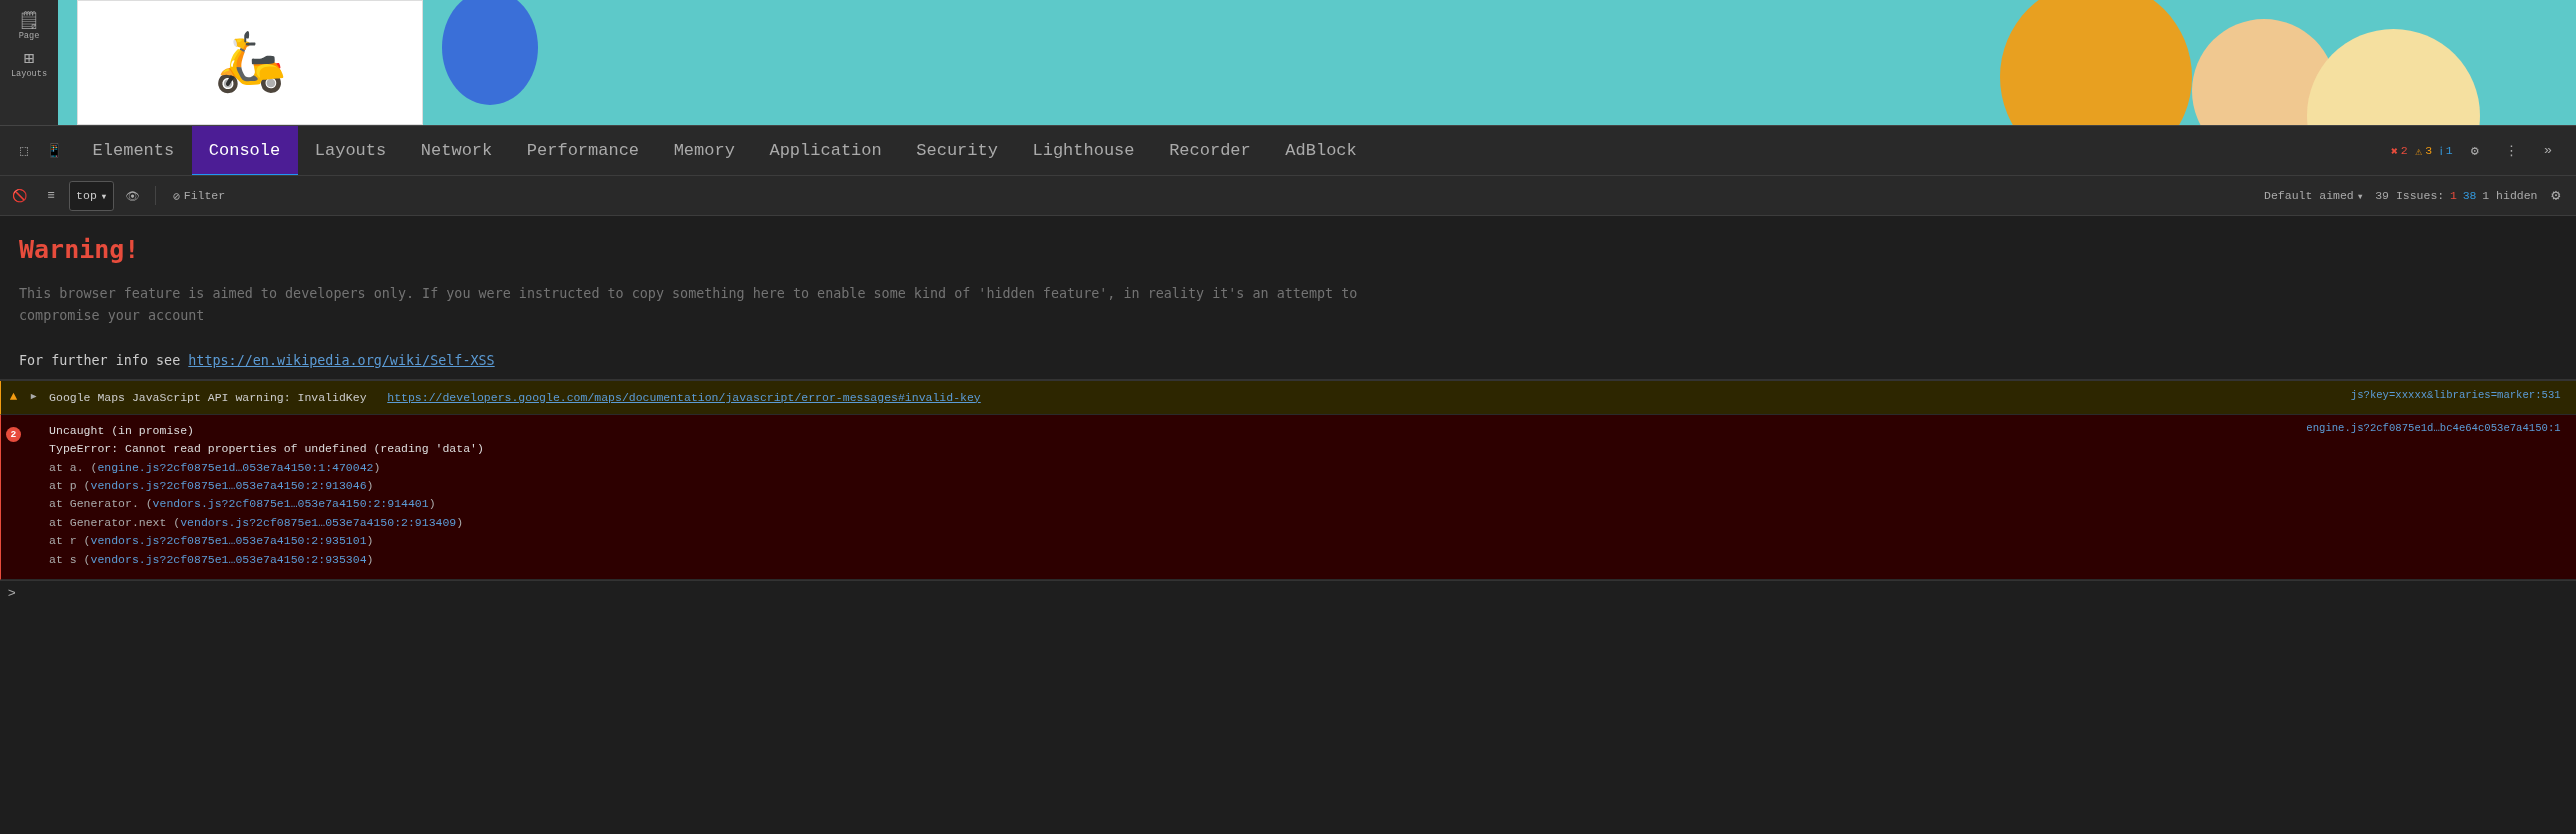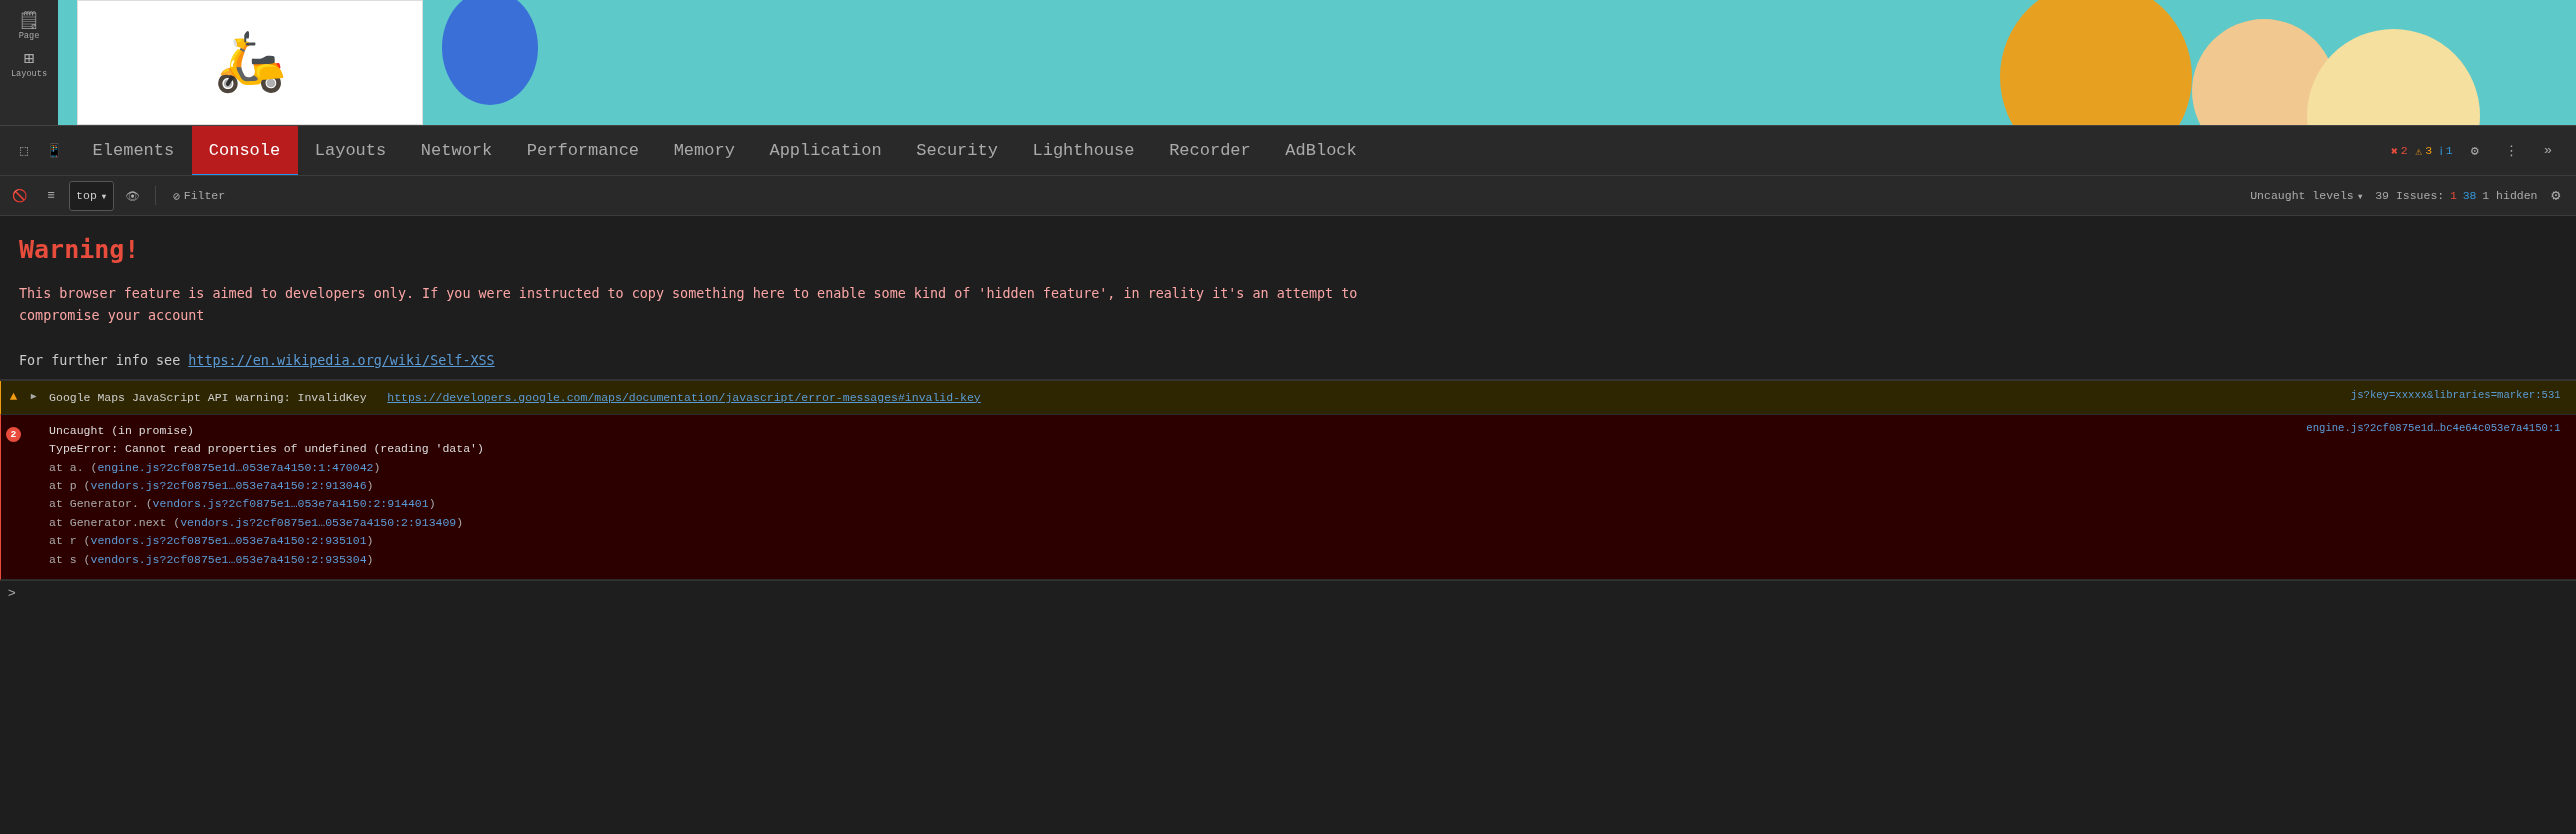--- a/index.html
+++ b/index.html
@@ -142,21 +142,21 @@
       cursor: pointer;
       color: #aaa;
       font-size: 17px;
       border-bottom: 1.9px solid transparent;
       white-space: nowrap;
       height: 100%;
     }
     .tab.active {
       color: #fff;
       border-bottom: 1.9px solid #2196f3;
-      background: #b91c1c;
+      background: #4c1d95;
     }
 
     .tab-bar-right {
       display: flex;
       align-items: center;
       gap: 7.7px;
       padding: 0 9.6px;
       margin-left: auto;
     }
     .error-badge {
@@ -270,21 +270,21 @@
     .warning-heading {
       padding: 19px 19px 9.6px 19px;
       color: #e74c3c;
       font-size: 25px;
       font-weight: bold;
       font-family: 'Consolas', monospace;
     }
 
     .warning-text {
       padding: 9.6px 19px 19px 19px;
-      color: #fca5a5;
+      color: #737373;
       font-size: 13.4px;
       line-height: 1.6;
       font-family: 'Consolas', monospace;
     }
 
     .info-text {
       padding: 7.7px 19px 11.5px 19px;
       color: #ccc;
       font-size: 13.4px;
       font-family: 'Consolas', monospace;
@@ -513,21 +513,21 @@
     <div style="width:1px;height:19px;background:#444;margin:0 3.8px;"></div>
 
     <div class="filter-btn">
       <span class="filter-icon">⊘</span>
       <span>Filter</span>
     </div>
 
     <div class="toolbar-spacer"></div>
 
     <div class="default-levels">
-      <span>Uncaught levels</span>
+      <span>Default aimed</span>
       <span>▾</span>
     </div>
 
     <div class="issues-count">
       <span>39 Issues:</span>
       <span style="color:#e74c3c;">1</span>
       <span style="color:#3498db;">38</span>
     </div>
 
     <div class="hidden-count">

